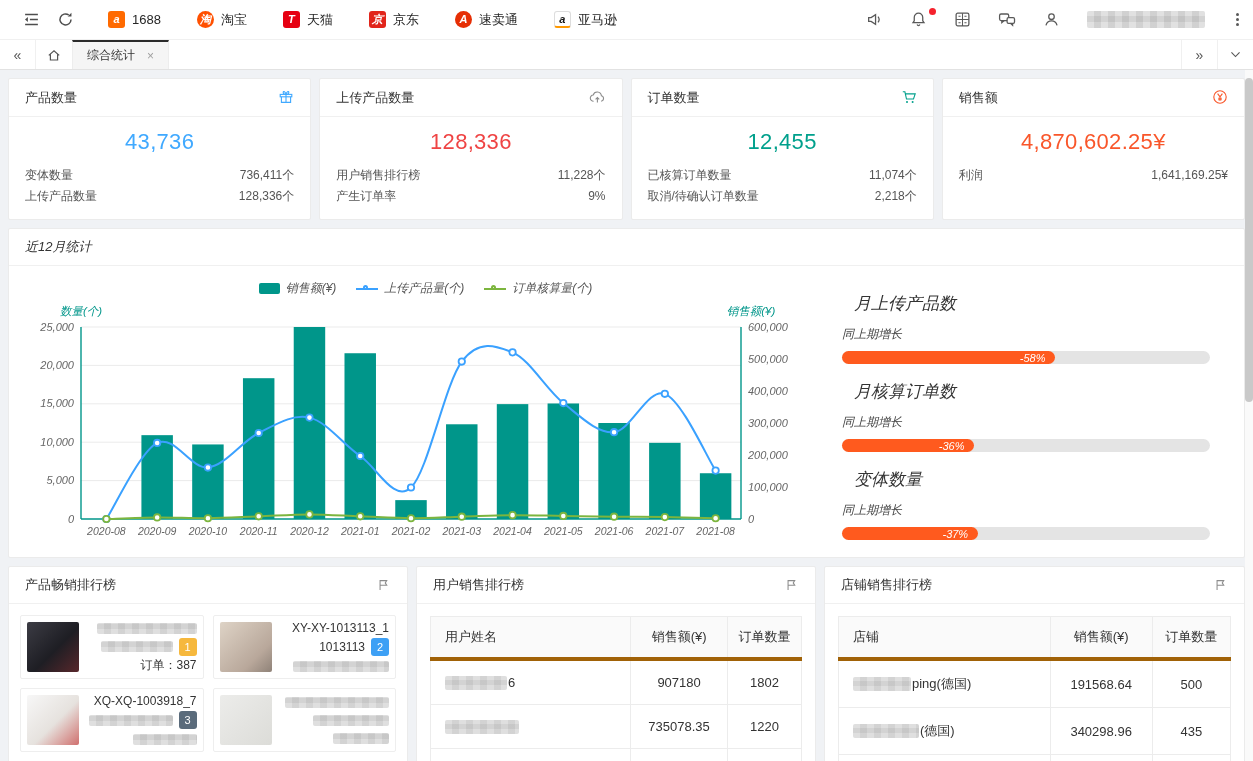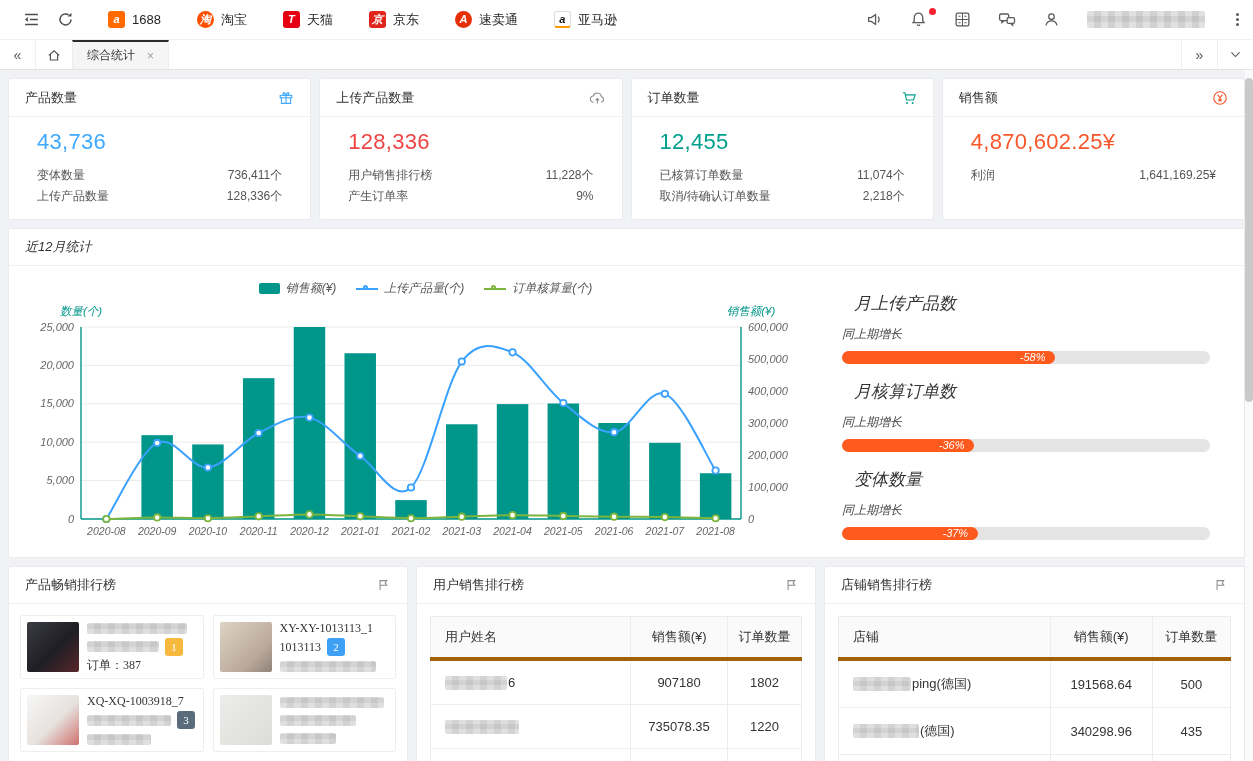--- a/index.html
+++ b/index.html
@@ -27,59 +27,59 @@
   .tb-collapse { border-right:1px solid #f0f0f0; }
   .tab { display:flex; align-items:center; gap:12px; background:#f5f5f5; border-top:2px solid #2b2b2b; border-right:1px solid #ededed; border-left:1px solid #ededed; padding:0 14px; font-size:12px; color:#333; cursor:pointer; }
   .tab-close { color:#a0a0a0; font-size:12px; cursor:pointer; }
   .tb-right { margin-left:auto; display:flex; }
   .tb-right .tb-sq { border-left:1px solid #f0f0f0; }
 
   
   .content { padding:8px; }
   .cards-row { display:flex; gap:8px; margin-bottom:8px; }
   .stat-card { flex:1; background:#fff; border:1px solid #ebebeb; border-radius:2px; }
-  .sc-head { display:flex; justify-content:space-between; align-items:center; padding:10px 16px 9px; border-bottom:1px solid #f0f0f0; font-size:13px; color:#333; }
-  .sc-body { padding:9px 28px 12px; }
+  .sc-head { display:flex; justify-content:space-between; align-items:flex-start; padding:10px 16px 9px; border-bottom:1px solid #f0f0f0; font-size:13px; color:#333; }
+  .sc-body { padding:9px 16px 12px;text-align:center; }
   .sc-value { font-size:22px; letter-spacing:.3px; margin:3px 0 10px; }
   .sc-row { display:flex; justify-content:space-between; font-size:12px; color:#555; line-height:21px; }
 
   .panel { background:#fff; border:1px solid #ebebeb; border-radius:2px; }
   .panel-head { display:flex; justify-content:space-between; align-items:center; padding:9px 16px; border-bottom:1px solid #f0f0f0; font-size:13px; color:#333; }
   .flag-ico { color:#8c8c8c; }
 
   
   .chart-panel { margin-bottom:8px;font-style:italic; }
   .chart-flex { display:flex; padding:6px 6px 4px 6px; }
   .chart-left { flex:1; }
   .legend { display:flex; justify-content:center; align-items:center; gap:20px; font-size:12px; color:#555; margin:8px 0 0; }
   .lg-item { display:flex; align-items:center; gap:6px; cursor:pointer; }
   .lg-bar { width:21px; height:11px; border-radius:2px; }
   .lg-line { position:relative; width:22px; height:2px; }
   .lg-line i { position:absolute; left:7px; top:-3px; width:5px; height:5px; border:2px solid; border-radius:50%; background:#fff; }
   .growth-col { width:402px; padding:4px 28px 0 6px; }
   .g-title { font-size:17px; color:#333; margin:16px 12px 11px; }
   .g-sub { font-size:12px; color:#444; margin-bottom:8px; }
   .g-track { height:13px; background:#e4e4e4; border-radius:7px; }
-  .g-fill { height:13px; border-radius:7px; display:flex; align-items:flex-start; justify-content:flex-end; padding-right:10px; color:#fff; font-size:11px; }
+  .g-fill { height:13px; border-radius:7px; display:flex; align-items:center; justify-content:flex-end; padding-right:10px; color:#fff; font-size:11px; }
 
   
   .bottom-row { display:flex; gap:8px; }
   .product-panel { width:400px; height:300px; overflow:hidden; }
   .table-panel  { height:300px; overflow:hidden; }
   .table-panel.mid { width:400px; }
   .table-panel.right { flex:1; }
   .product-grid { display:grid; grid-template-columns:1fr 1fr; gap:9px; padding:11px; }
   .p-card { border:1px solid #eee; border-radius:2px; display:flex; gap:8px; padding:6px; height:64px; background:#fff; }
   .p-img { width:52px; height:50px; border-radius:2px; flex:none; }
   .img1 { background:linear-gradient(135deg,#3c3c44 0%,#1e1e24 55%,#58272b 100%); }
   .img2 { background:linear-gradient(135deg,#ded3c6,#b9a89b 70%,#8f8278); }
   .img3 { background:linear-gradient(135deg,#f7f7f7 0%,#e6e2de 55%,#d0706e 100%); }
   .img4 { background:linear-gradient(135deg,#ececea,#dcdcd8); }
   .p-lines { flex:1; display:flex; flex-direction:column; justify-content:center; gap:6px; font-size:12px; color:#333; }
-  .p-line { display:flex; align-items:center; justify-content:flex-start; gap:6px; min-height:12px;font-family:Liberation Serif, serif; }
+  .p-line { display:flex; align-items:center; justify-content:flex-end; gap:6px; min-height:12px; }
   .blur-chip { height:11px; border-radius:2px; display:inline-block;
     background-image:repeating-linear-gradient(90deg,#ececec 0 7px,#dfdfdf 7px 14px),repeating-linear-gradient(0deg,#f1f1f1 0 5px,#e4e4e4 5px 10px);
     background-blend-mode:multiply; }
   .badge { width:18px; height:18px; border-radius:3px; color:#fff; font-size:11px; display:flex; align-items:center; justify-content:center; flex:none; }
 
   .rank-table { width:calc(100% - 26px); margin:12px 13px; border-collapse:collapse; font-size:13px; color:#333; border:1px solid #ececec; }
   .rank-table th { background:#fafafa; font-weight:normal; color:#333; text-align:center; padding:11px 10px; border-bottom:4px solid #a16207; }
   .rank-table th:first-child { text-align:left; padding-left:14px; }
   .rank-table td { padding:14px 10px; border-bottom:1px solid #ececec; text-align:center; background:#fff; }
   .rank-table td:first-child { text-align:left; padding-left:14px; }

